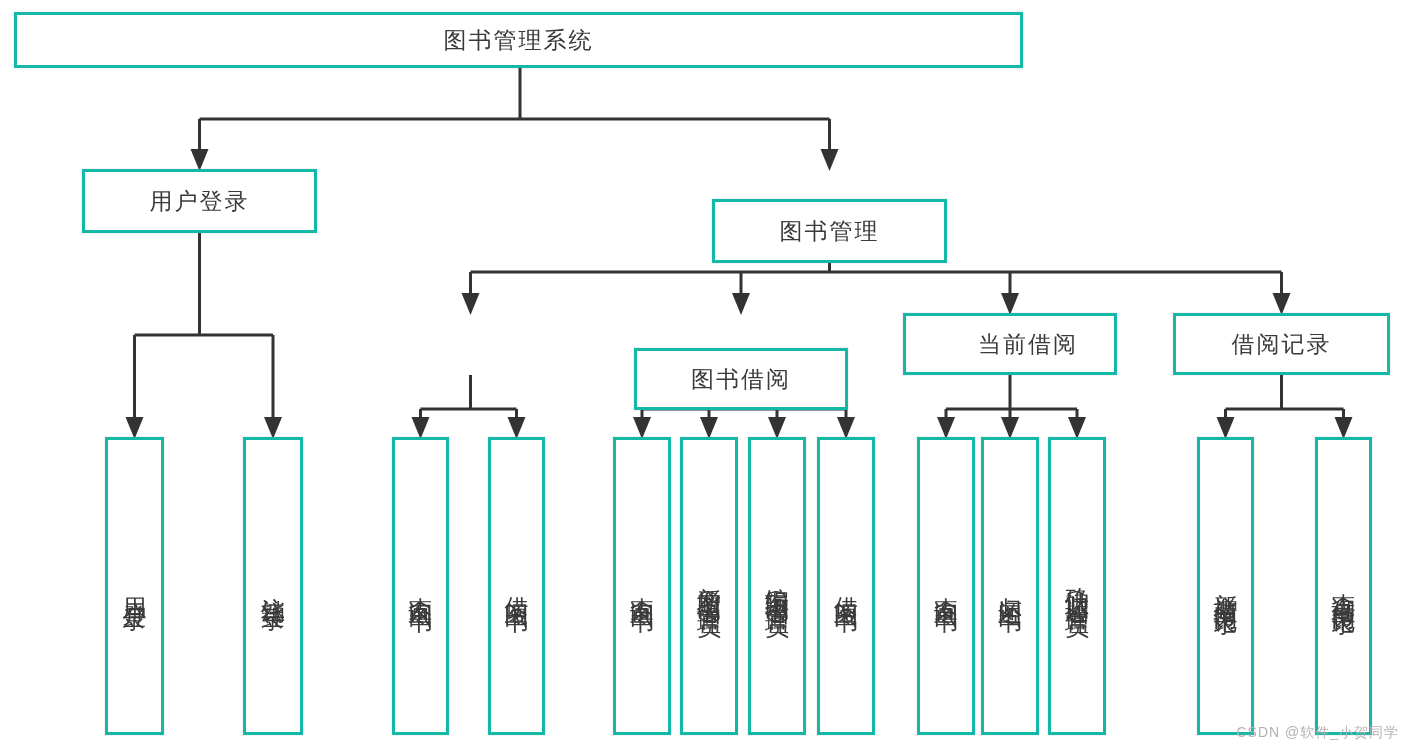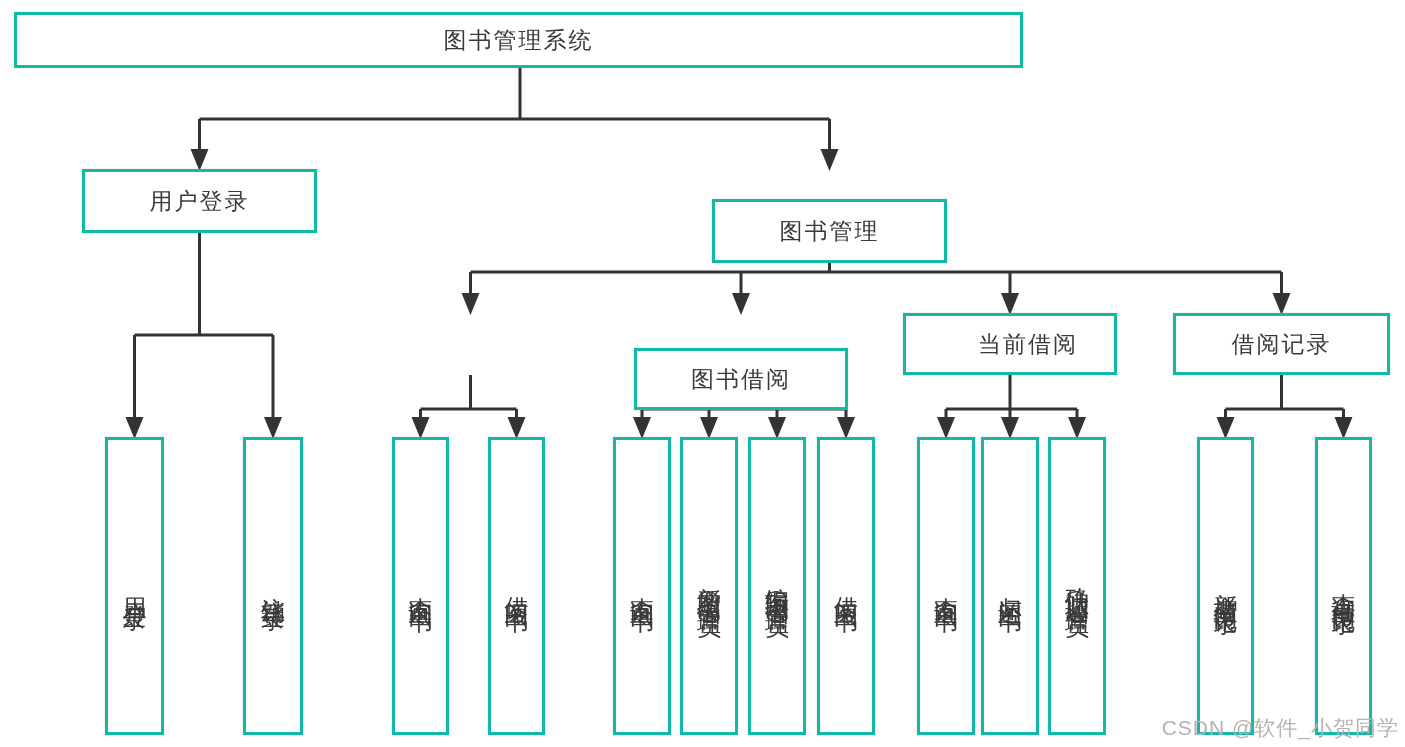--- a/index.html
+++ b/index.html
@@ -36,21 +36,21 @@
     writing-mode: vertical-rl;
     text-orientation: mixed;
     font-size: 24px;
     letter-spacing: 4px;
     line-height: 1;
   }
   .watermark {
     position: absolute;
     right: 6px;
     bottom: 5px;
-    font-size: 21px;
+    font-size: 14px;
     color: #b7b2b2;
     letter-spacing: 1px;
     white-space: nowrap;
     z-index: 5;
     margin-top: 9px;
   }
 </style>
 </head>
 <body>
 

